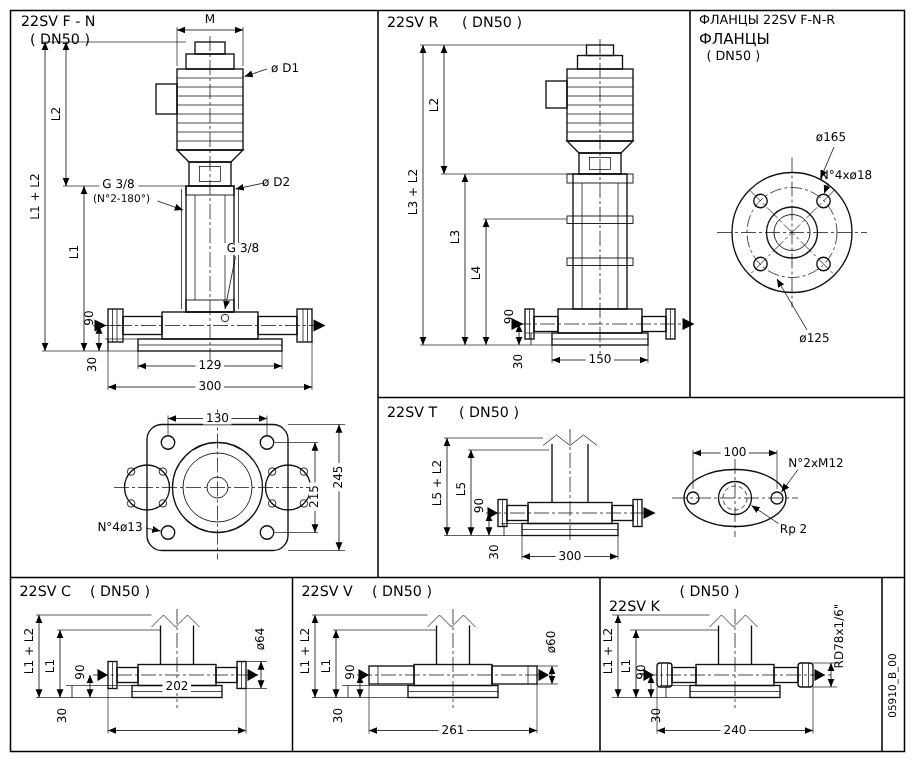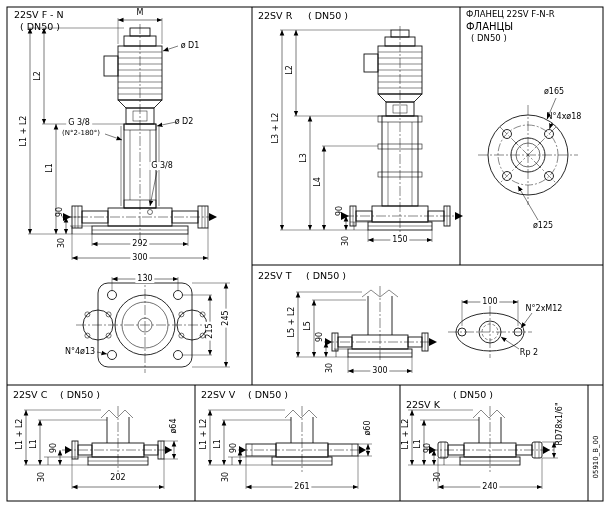--- a/index.html
+++ b/index.html
@@ -278,38 +278,38 @@
 <span class="lbl" style="left:190px;top:46px">ø D1</span>
 <span class="lbl" style="left:184px;top:122px">ø D2</span>
 <span class="lbl rot" style="left:38px;top:76px">L2</span>
 <span class="lbl rot" style="left:24px;top:131px">L1 + L2</span>
 <span class="lbl rot" style="left:50px;top:168px">L1</span>
 <span class="lbl bg" style="left:79px;top:123px">G 3/8</span>
 <span class="lbl bg sm" style="left:81px;top:133px">(N°2-180°)</span>
 <span class="lbl bg" style="left:162px;top:166px">G 3/8</span>
 <span class="lbl rot" style="left:60px;top:212px">90</span>
 <span class="lbl rot" style="left:62px;top:243px">30</span>
-<span class="lbl bg" style="left:140px;top:244px">292</span>
+<span class="lbl bg" style="left:140px;top:244px">129</span>
 <span class="lbl bg" style="left:140px;top:258px">300</span>
 <span class="lbl bg" style="left:145px;top:279px">130</span>
 <span class="lbl rot bg" style="left:210px;top:331px">215</span>
 <span class="lbl rot bg" style="left:226px;top:318px">245</span>
 <span class="lbl bg" style="left:80px;top:352px">N°4ø13</span>
 
 <span class="ttl" style="left:258px;top:11px">22SV R</span>
 <span class="ttl" style="left:308px;top:11px">( DN50 )</span>
 <span class="lbl rot" style="left:290px;top:70px">L2</span>
 <span class="lbl rot" style="left:276px;top:128px">L3 + L2</span>
 <span class="lbl rot" style="left:304px;top:158px">L3</span>
 <span class="lbl rot" style="left:318px;top:182px">L4</span>
 <span class="lbl rot" style="left:340px;top:211px">90</span>
 <span class="lbl rot" style="left:346px;top:241px">30</span>
 <span class="lbl bg" style="left:400px;top:240px">150</span>
 
-<span class="ttl" style="left:466px;top:10px;font-size:8.5px">ФЛАНЕЦ 22SV F-N-R</span>
+<span class="ttl" style="left:466px;top:10px;font-size:8.5px">ФЛАНЦЫ 22SV F-N-R</span>
 <span class="ttl" style="left:466px;top:22px;font-size:10px">ФЛАНЦЫ</span>
 <span class="ttl" style="left:471px;top:34px;font-size:8.5px">( DN50 )</span>
 <span class="lbl" style="left:554px;top:92px">ø165</span>
 <span class="lbl" style="left:564px;top:117px">N°4xø18</span>
 <span class="lbl" style="left:543px;top:226px">ø125</span>
 
 <span class="ttl" style="left:258px;top:271px">22SV T</span>
 <span class="ttl" style="left:306px;top:271px">( DN50 )</span>
 <span class="lbl rot" style="left:292px;top:322px">L5 + L2</span>
 <span class="lbl rot" style="left:308px;top:326px">L5</span>
@@ -319,21 +319,21 @@
 <span class="lbl bg" style="left:490px;top:302px">100</span>
 <span class="lbl" style="left:544px;top:309px">N°2xM12</span>
 <span class="lbl" style="left:529px;top:353px">Rp 2</span>
 
 <span class="ttl" style="left:13px;top:390px">22SV C</span>
 <span class="ttl" style="left:60px;top:390px">( DN50 )</span>
 <span class="lbl rot" style="left:20px;top:434px">L1 + L2</span>
 <span class="lbl rot" style="left:34px;top:444px">L1</span>
 <span class="lbl rot" style="left:54px;top:448px">90</span>
 <span class="lbl rot" style="left:42px;top:477px">30</span>
-<span class="lbl bg" style="left:118px;top:478px">202</span>
+<span class="lbl bg" style="left:118px;top:458px">202</span>
 <span class="lbl rot" style="left:174px;top:426px">ø64</span>
 
 <span class="ttl" style="left:201px;top:390px">22SV V</span>
 <span class="ttl" style="left:248px;top:390px">( DN50 )</span>
 <span class="lbl rot" style="left:204px;top:434px">L1 + L2</span>
 <span class="lbl rot" style="left:218px;top:444px">L1</span>
 <span class="lbl rot" style="left:234px;top:448px">90</span>
 <span class="lbl rot" style="left:226px;top:477px">30</span>
 <span class="lbl bg" style="left:302px;top:487px">261</span>
 <span class="lbl rot" style="left:368px;top:428px">ø60</span>

